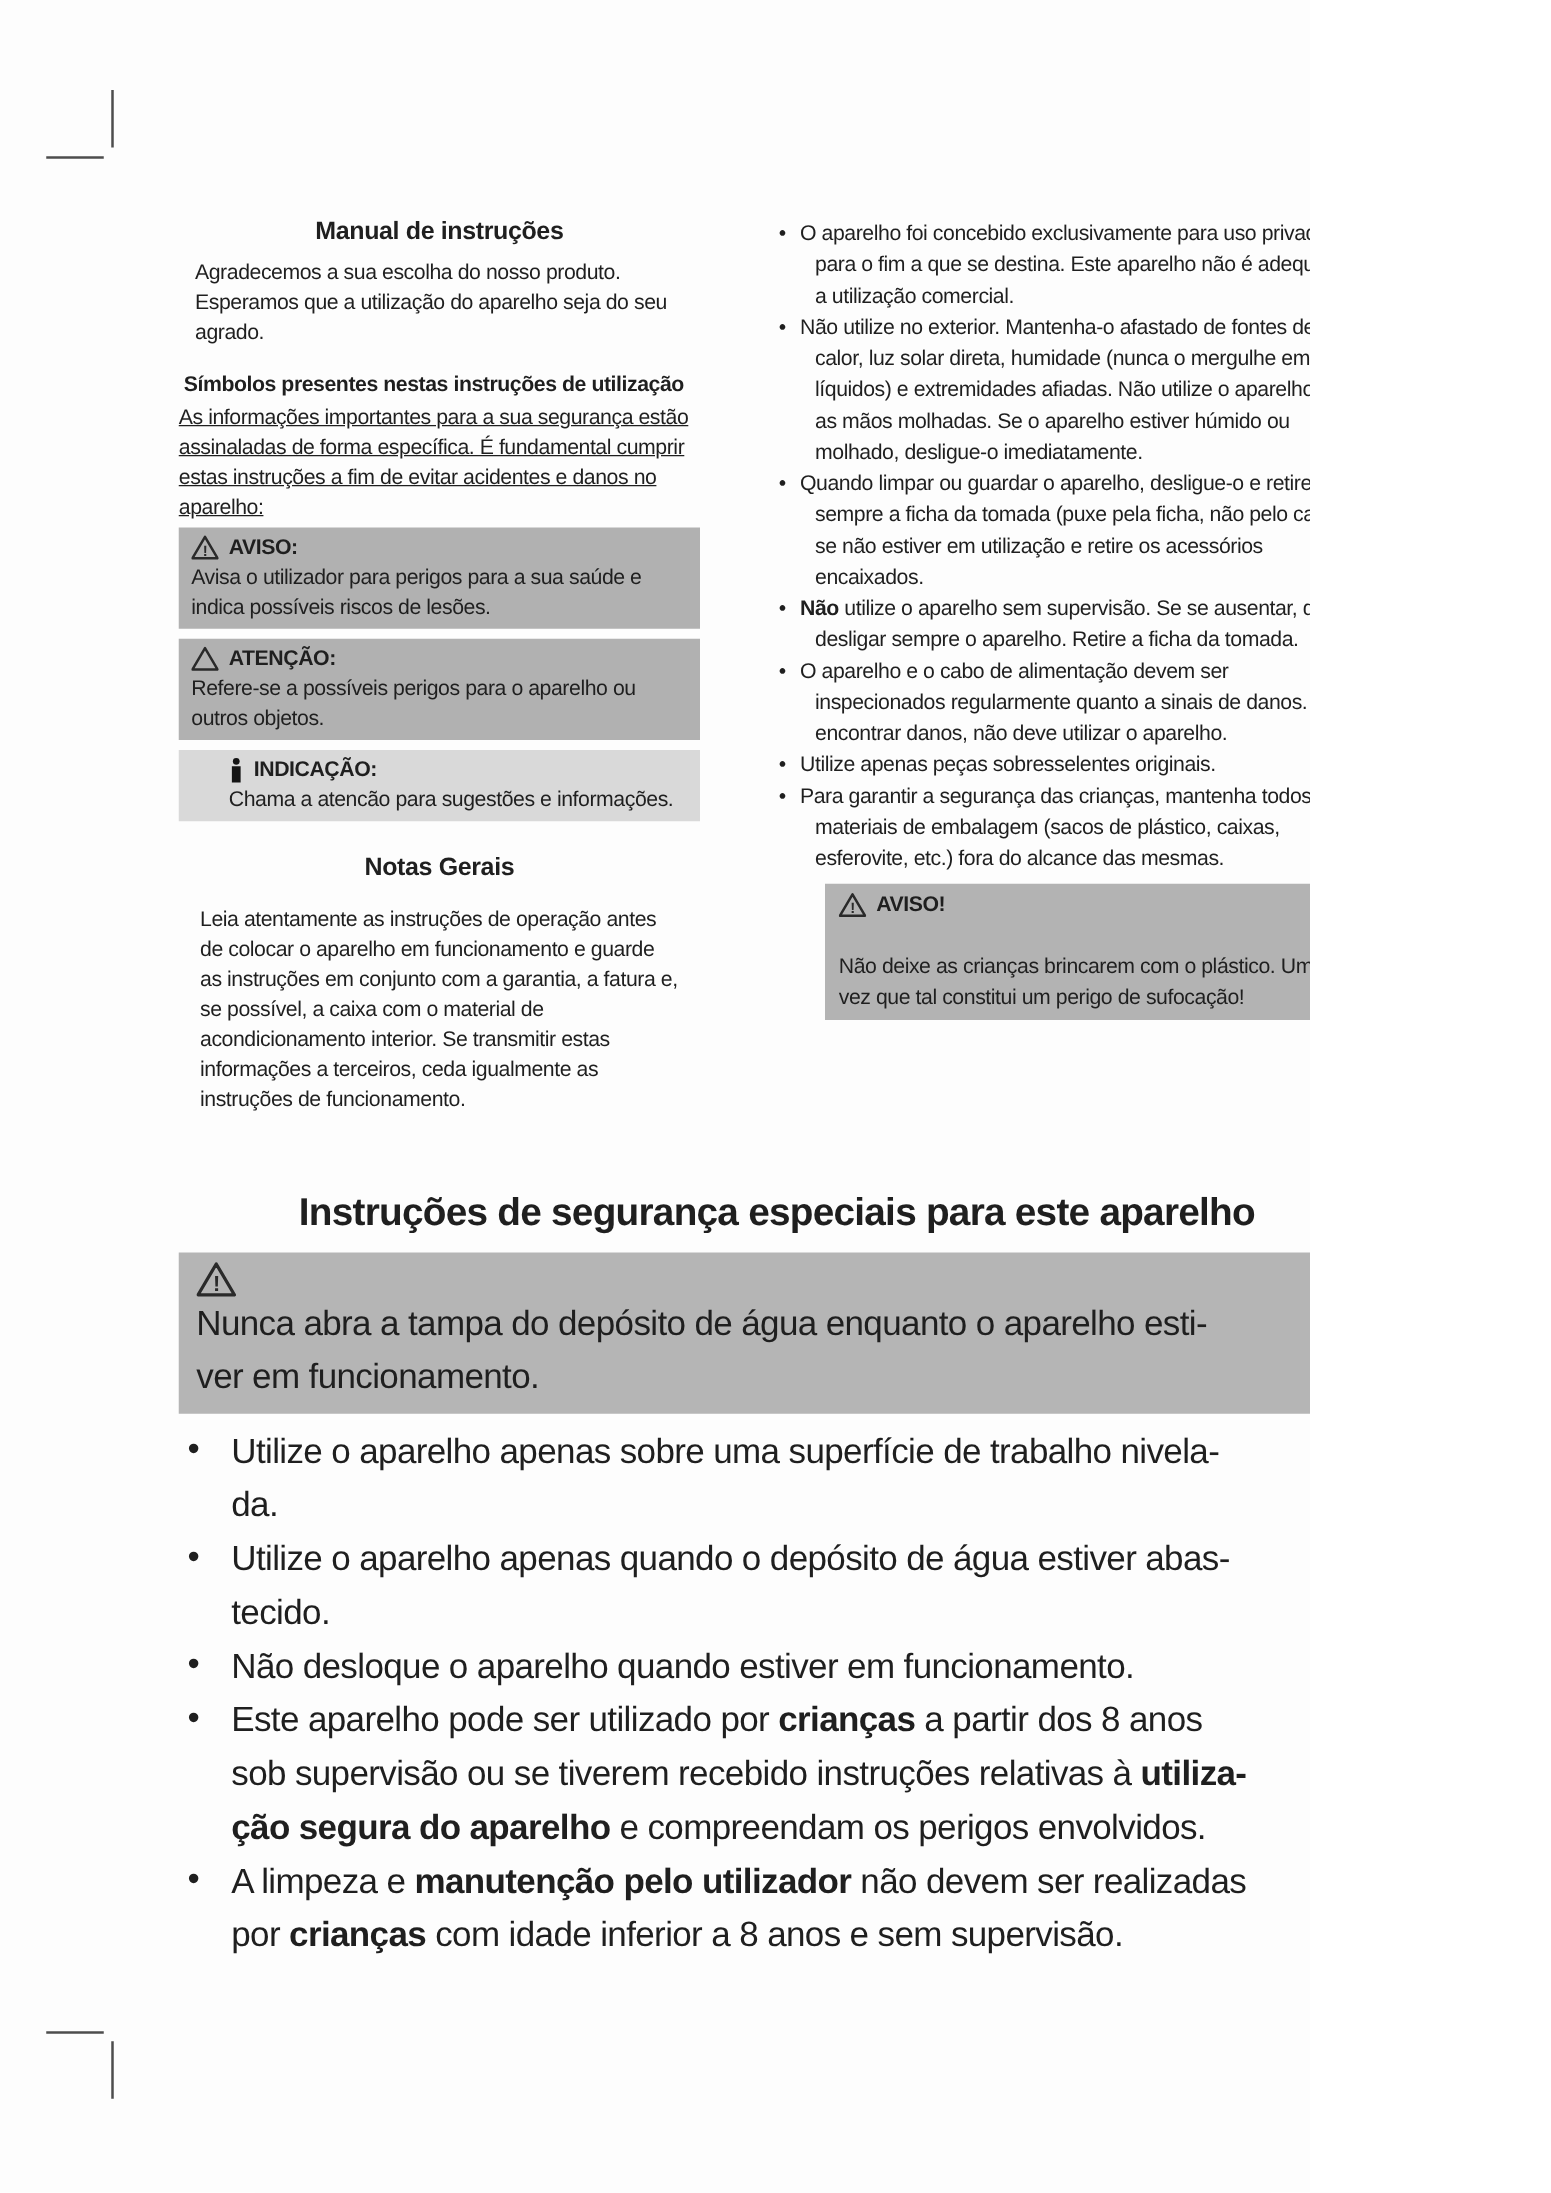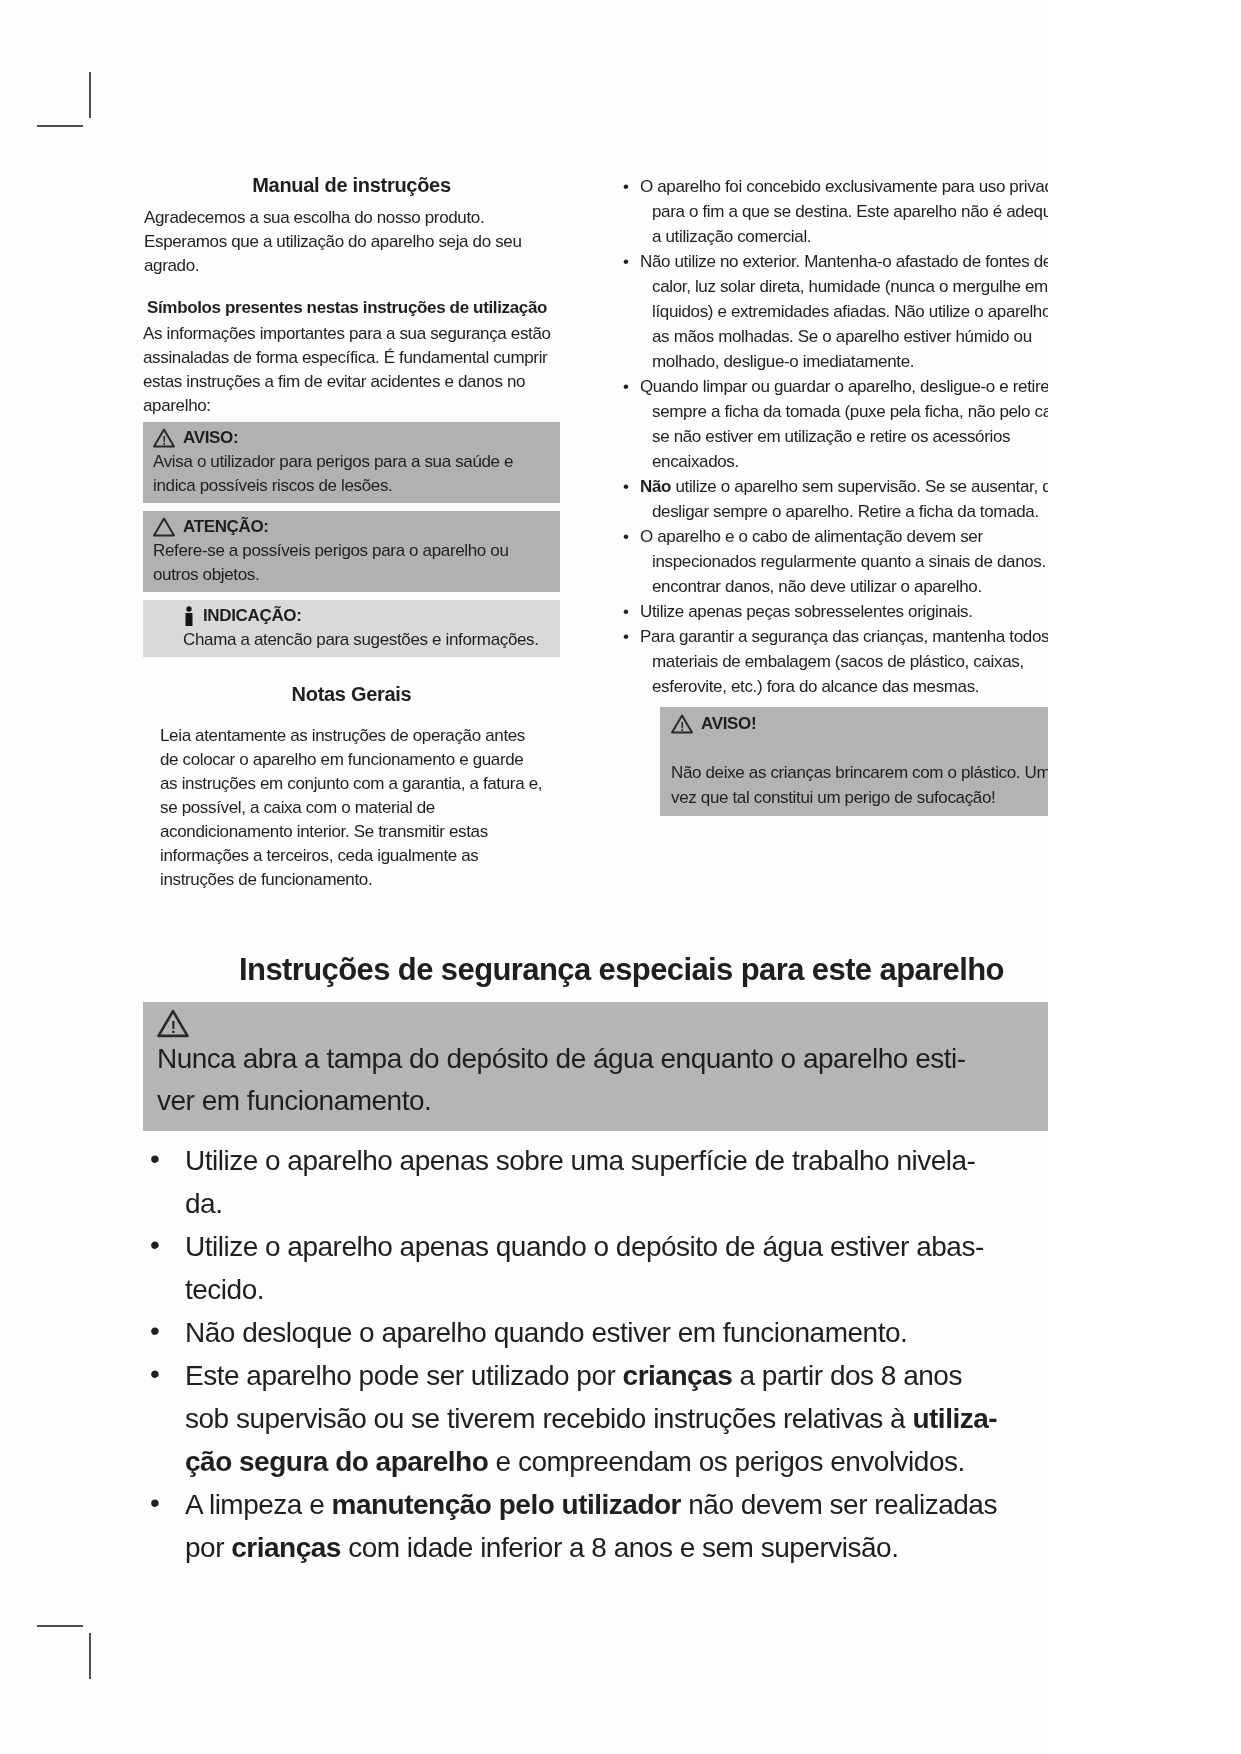--- a/index.html
+++ b/index.html
@@ -16,23 +16,23 @@
   .cm-h{width:46px;height:2px;}
 
   
   .col-left{position:absolute;left:143px;top:172px;width:417px;
     font-size:17px;line-height:24px;letter-spacing:-0.35px;}
   .col-right{position:absolute;left:618px;top:174px;width:470px;
     font-size:17px;line-height:25px;letter-spacing:-0.35px;}
   .col-title{font-size:20px;line-height:26px;font-weight:bold;text-align:center;
     margin:0 0 8px;letter-spacing:-0.3px;}
   .col-left p{margin:0;}
-  p.intro{margin:0 1px 18px;}
+  p.intro{margin:0 13px 18px;}
   .sub-heading{font-size:17px;line-height:24px;font-weight:bold;margin:0 4px 2px;letter-spacing:-0.35px;}
-  p.symbols-text{margin:0 0 4px;}
+  p.symbols-text{margin:0 0 4px;text-decoration:underline;}
   .notas-title{margin:24px 0 8px;text-align:center;}
   p.notas-text{margin:17px;}
 
   
   .warnbox{background:#b1b1b1;padding:4px 10px 5px;margin:0 0 8px;}
   .warnbox.light{background:#d9d9d9;padding-left:40px;}
   .boxtitle{display:flex;align-items:center;gap:8px;font-weight:bold;line-height:24px;}
   .warnbox .boxtext{line-height:24px;}
   .icon{display:inline-flex;flex:none;}
 

